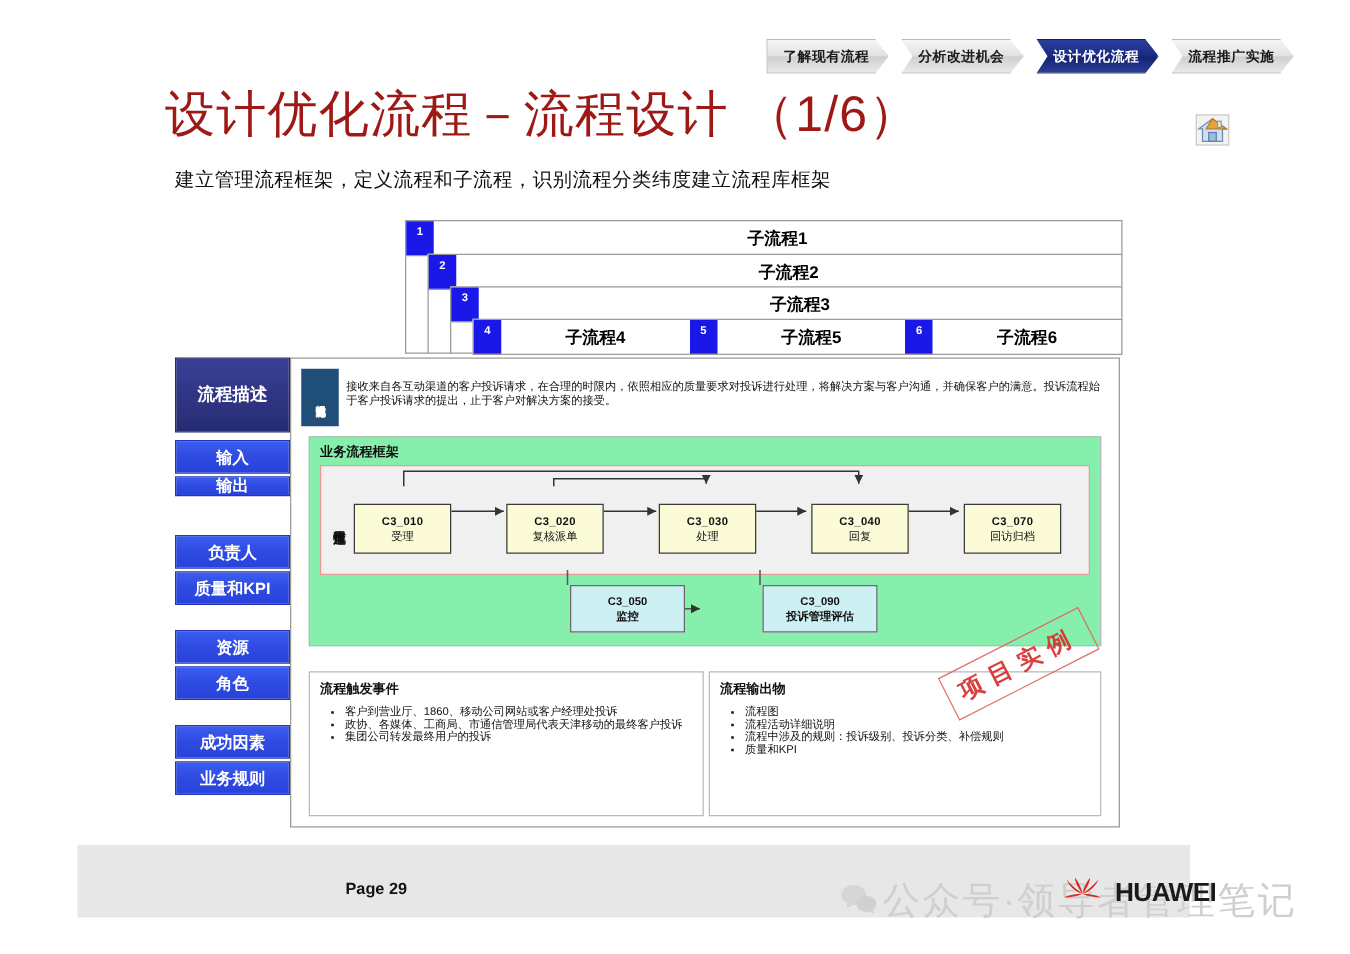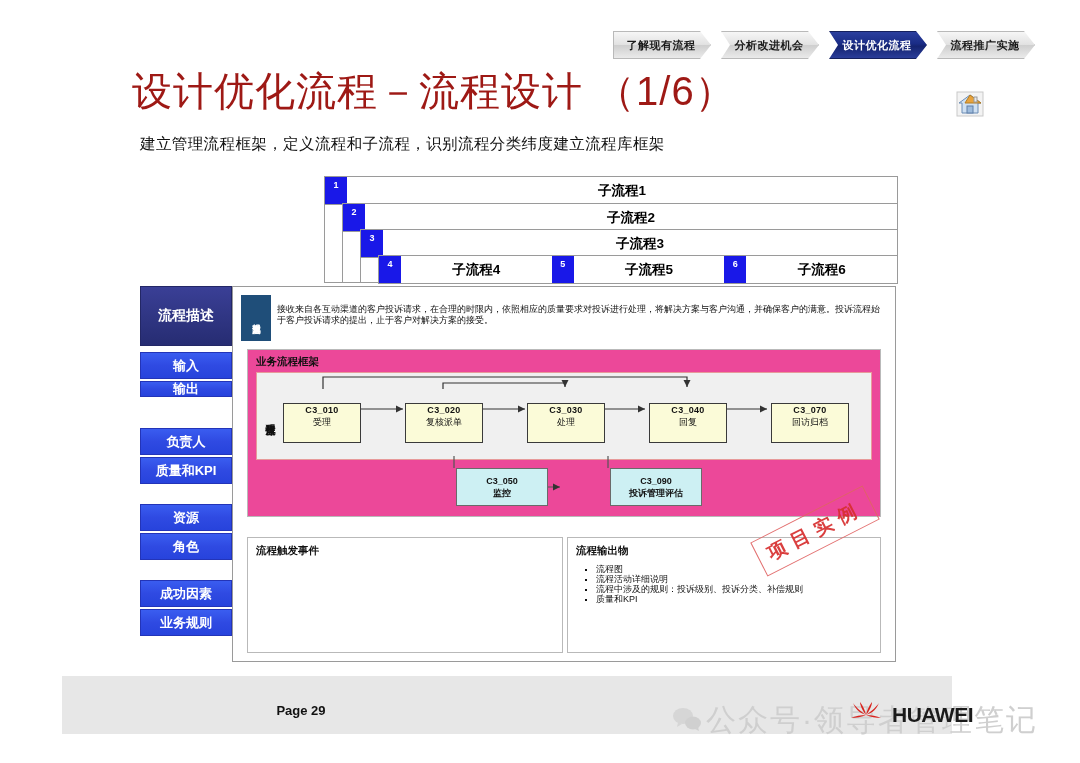--- a/index.html
+++ b/index.html
@@ -76,34 +76,34 @@
   .desc-row{position:absolute;left:8px;top:8px;width:646px;height:46px;display:flex;}
   .vtag{
     width:30px;height:46px;background:#1f4e79;color:#fff;
     font-size:8px;line-height:9px;font-weight:bold;
     writing-mode:vertical-rl;text-orientation:upright;
     display:flex;align-items:center;justify-content:center;
     letter-spacing:0px;padding:2px 0;box-sizing:border-box;
   }
   .desc-txt{flex:1;font-size:9px;line-height:11px;color:#111;padding:9px 4px 0 6px;box-sizing:border-box;}
   
-  .fw{position:absolute;left:14px;top:62px;width:634px;height:168px;border:1px solid #b9b9b9;background:#ec4899;box-sizing:border-box;}
+  .fw{position:absolute;left:14px;top:62px;width:634px;height:168px;border:1px solid #b9b9b9;background:#86efac;box-sizing:border-box;}
   .fw-title{position:absolute;left:8px;top:5px;font-size:10.5px;font-weight:bold;color:#111;}
   .fw-inner{position:absolute;left:8px;top:22px;width:616px;height:88px;border:1px solid #e79a9a;background:#f0f0f0;box-sizing:border-box;}
   .vlabel{
     position:absolute;left:6px;top:6px;width:14px;height:76px;
     writing-mode:vertical-rl;text-orientation:upright;
     font-size:10px;font-weight:bold;color:#111;
     display:flex;align-items:center;justify-content:center;
   }
   .nodes{position:absolute;left:26px;top:14px;width:586px;height:60px;}
   .node{
     position:absolute;top:16px;width:78px;height:40px;
     background:#fbfbd8;border:1px solid #3a3a3a;
-    display:flex;flex-direction:column;align-items:center;
+    display:flex;flex-direction:column;align-items:center;justify-content:center;
     font-size:9px;font-weight:bold;color:#111;line-height:12px;box-sizing:border-box;
   }
   .node .code{letter-spacing:.3px;}
   .node .nm{font-weight:normal;}
   .lower{position:absolute;left:160px;top:118px;width:290px;height:46px;}
   .lnode{position:absolute;top:0;width:92px;height:38px;background:#cdf0f3;border:1px solid #6a6a6a;
     display:flex;flex-direction:column;align-items:center;justify-content:center;
     font-size:9px;font-weight:bold;color:#111;line-height:12px;box-sizing:border-box;margin-left:48px;}
   
   .pbox{position:absolute;top:250px;height:116px;border:1px solid #b9b9b9;background:#fff;box-sizing:border-box;}
@@ -267,20 +267,25 @@
         </div>
         <div class="lnode" style="left:154px">
           <span class="code">C3_090</span>
           <span class="nm">投诉管理评估</span>
         </div>
       </div>
     </div>
 
     <div class="pbox left">
       <div class="pb-title">流程触发事件</div>
+      <ul class="pb-list">
+        <li>客户到营业厅、1860、移动公司网站或客户经理处投诉</li>
+        <li>政协、各媒体、工商局、市通信管理局代表天津移动的最终客户投诉</li>
+        <li>集团公司转发最终用户的投诉</li>
+      </ul>
     </div>
 
     <div class="pbox right">
       <div class="pb-title">流程输出物</div>
       <ul class="pb-list">
         <li>流程图</li>
         <li>流程活动详细说明</li>
         <li>流程中涉及的规则：投诉级别、投诉分类、补偿规则</li>
         <li>质量和KPI</li>
       </ul>

